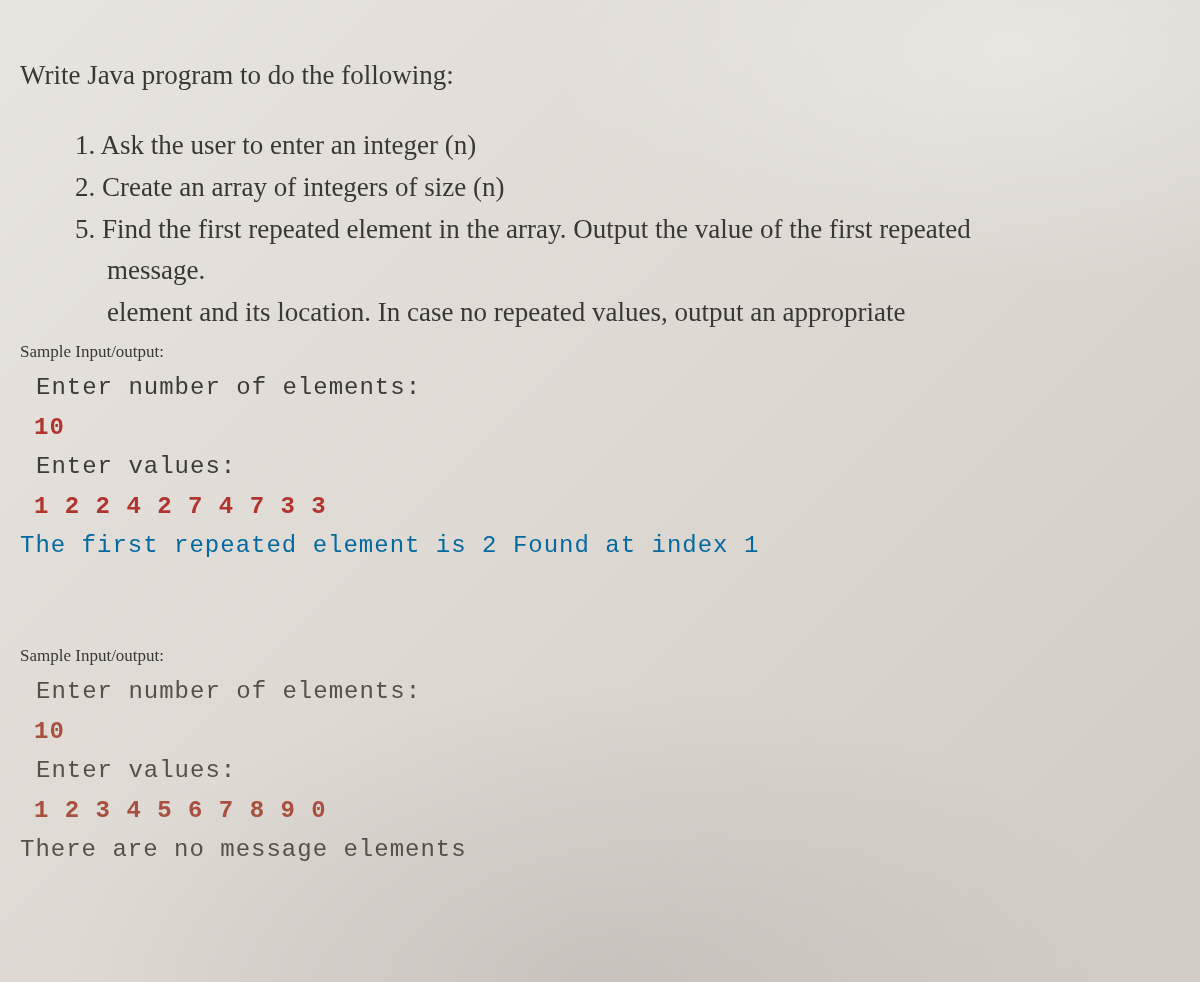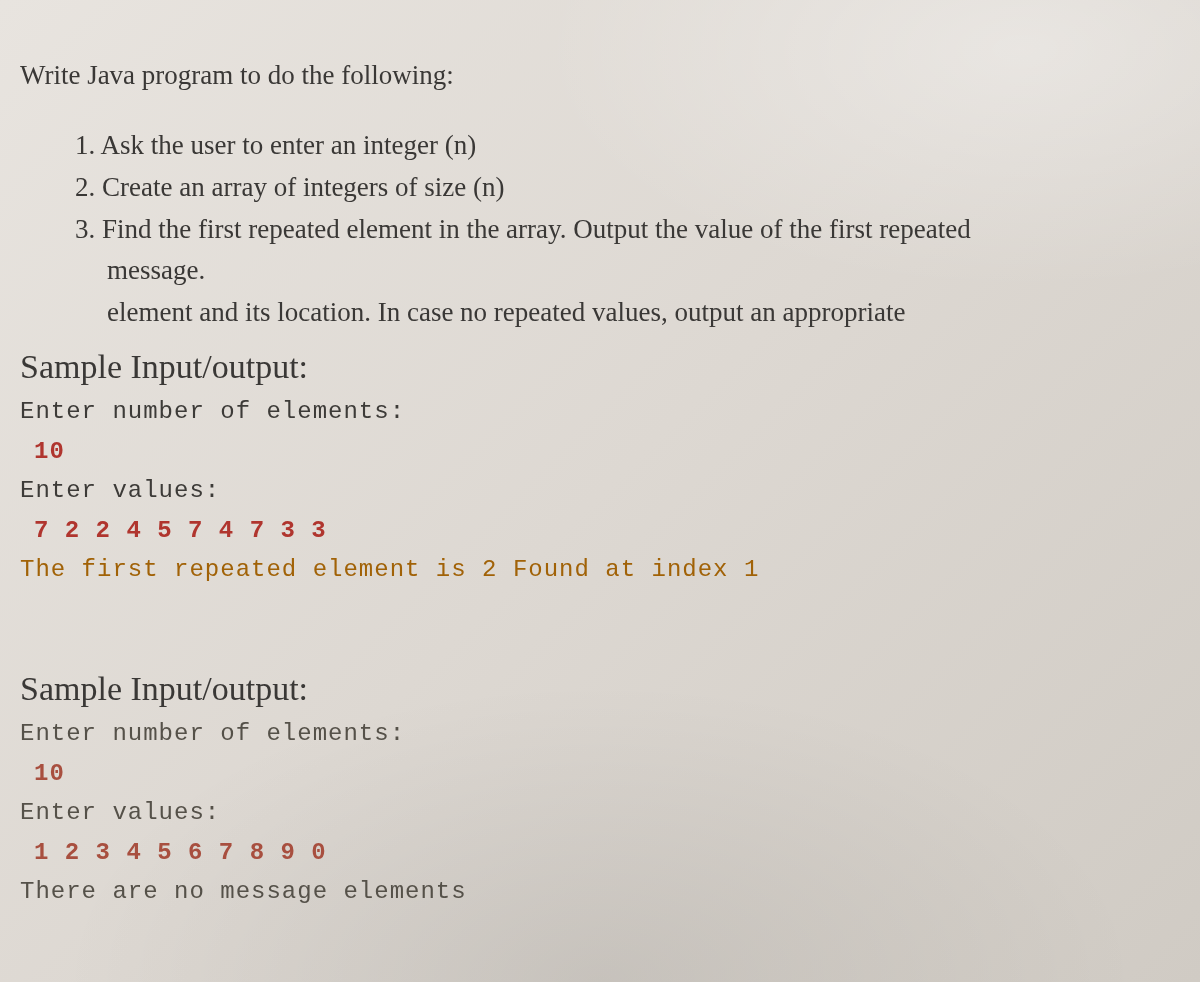--- a/index.html
+++ b/index.html
@@ -42,41 +42,42 @@
       margin-top: 28px;
     }
     .list-item {
       margin-bottom: 0px;
     }
     .list-item .cont {
       padding-left: 32px;
       display: block;
     }
     .sample-label {
-      font-size: 34px;
-      margin-top: 14px;
+      font-size: 17px;
+      margin-top: 8px;
       margin-bottom: 6px;
     }
     .mono {
       font-family: 'Courier New', Courier, monospace;
       font-size: 24px;
       line-height: 1.65;
       letter-spacing: 1px;
       white-space: pre;
     }
     .prompt {
       color: #3d3b38;
+      margin-left: 16px;
     }
     .input {
       color: #b0352e;
       padding-left: 14px;
       font-weight: bold;
     }
     .output {
-      color: #a16207;
+      color: #0369a1;
     }
     .block1 {
       margin-bottom: 80px;
     }
     .block2 .mono {
       color: #555149;
     }
     .block2 .input {
       color: #a84f3f;
     }
@@ -85,32 +86,32 @@
 <body>
 
 <div class="content">
 
   <div class="intro">Write Java program to do the following:</div>
 
   <div class="list">
     <div class="list-item">1. Ask the user to enter an integer (n)</div>
     <div class="list-item">2. Create an array of integers of size (n)</div>
     <div class="list-item">
-      <span>3. Find the first repeated element in the array. Output the value of the first repeated</span>
+      <span>5. Find the first repeated element in the array. Output the value of the first repeated</span>
       <span class="cont">message.</span>
       <span class="cont">element and its location. In case no repeated values, output an appropriate</span>
     </div>
   </div>
 
   <div class="block1">
     <div class="sample-label">Sample Input/output:</div>
     <div class="mono prompt">Enter number of elements:</div>
     <div class="mono input">10</div>
     <div class="mono prompt">Enter values:</div>
-    <div class="mono input">7 2 2 4 5 7 4 7 3 3</div>
+    <div class="mono input">1 2 2 4 2 7 4 7 3 3</div>
     <div class="mono output">The first repeated element is 2 Found at index 1</div>
   </div>
 
   <div class="block2">
     <div class="sample-label">Sample Input/output:</div>
     <div class="mono prompt">Enter number of elements:</div>
     <div class="mono input">10</div>
     <div class="mono prompt">Enter values:</div>
     <div class="mono input">1 2 3 4 5 6 7 8 9 0</div>
     <div class="mono output">There are no message elements</div>

